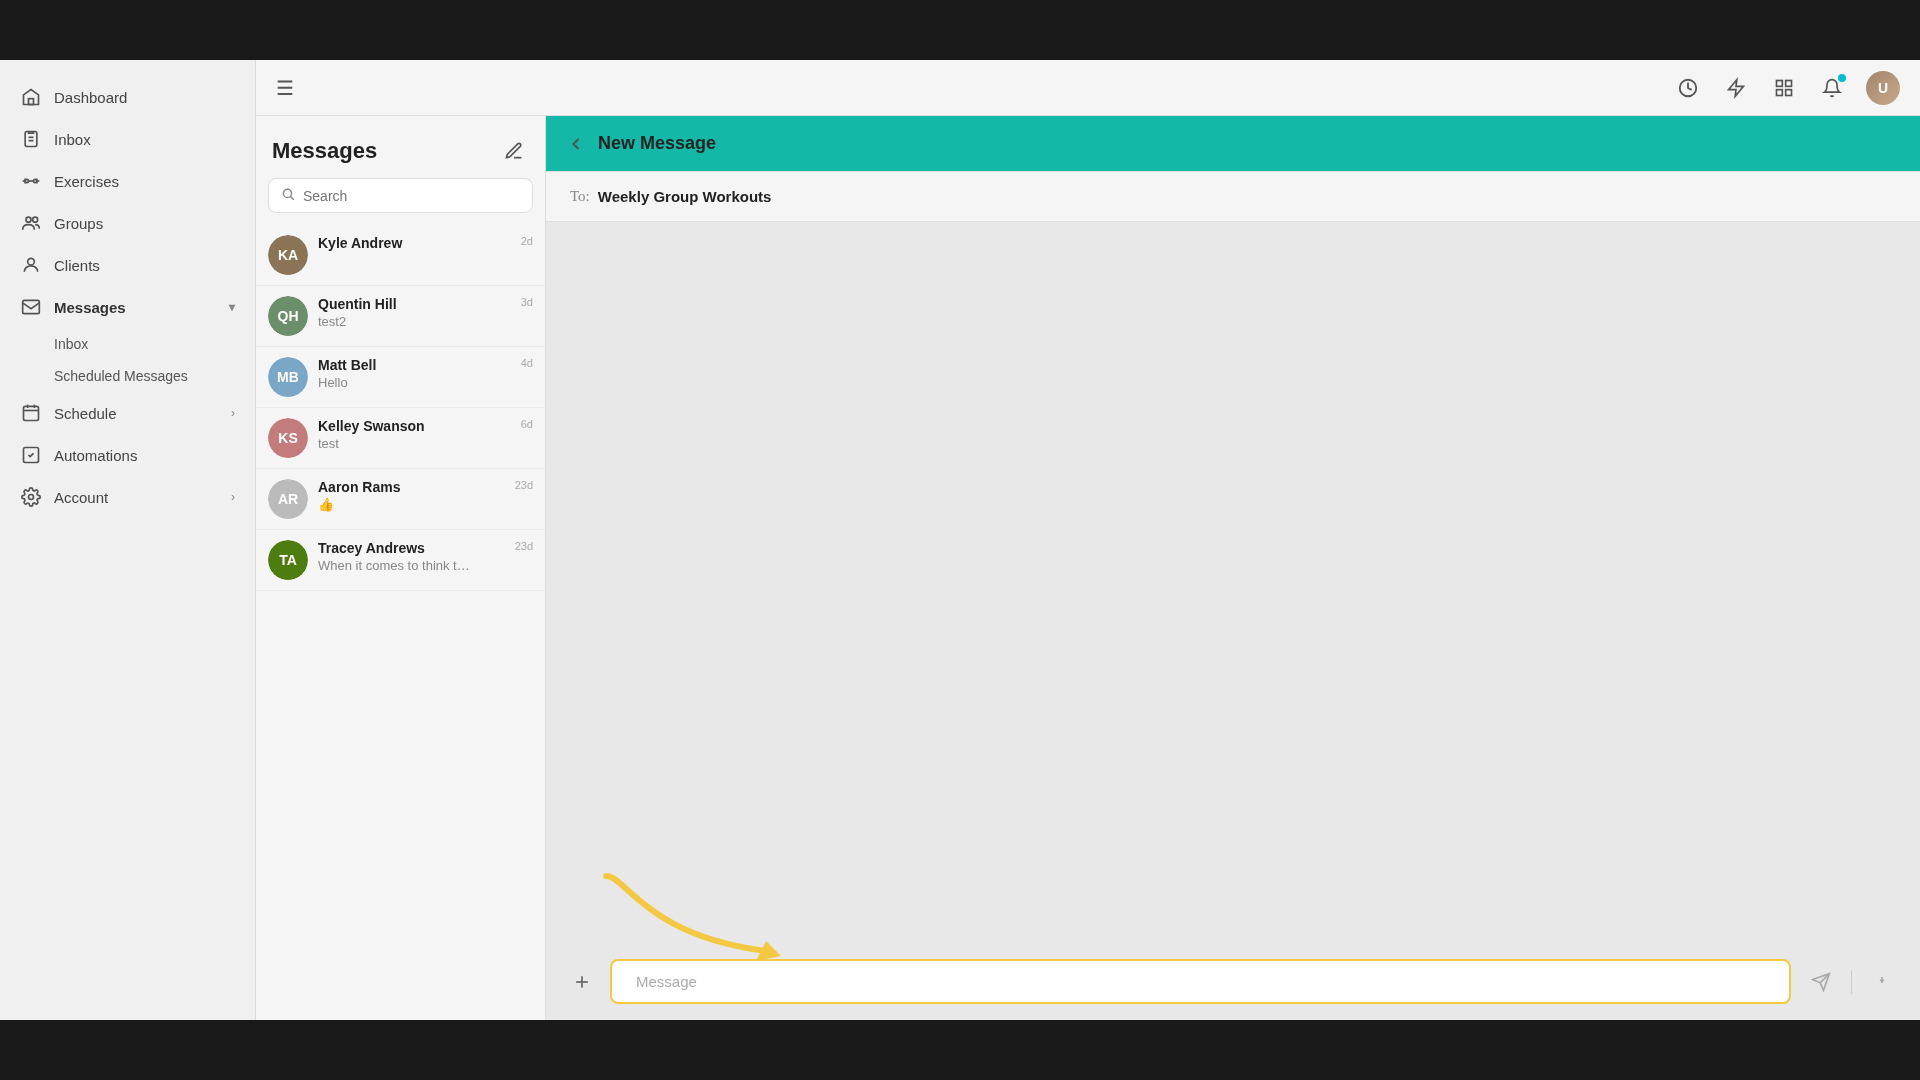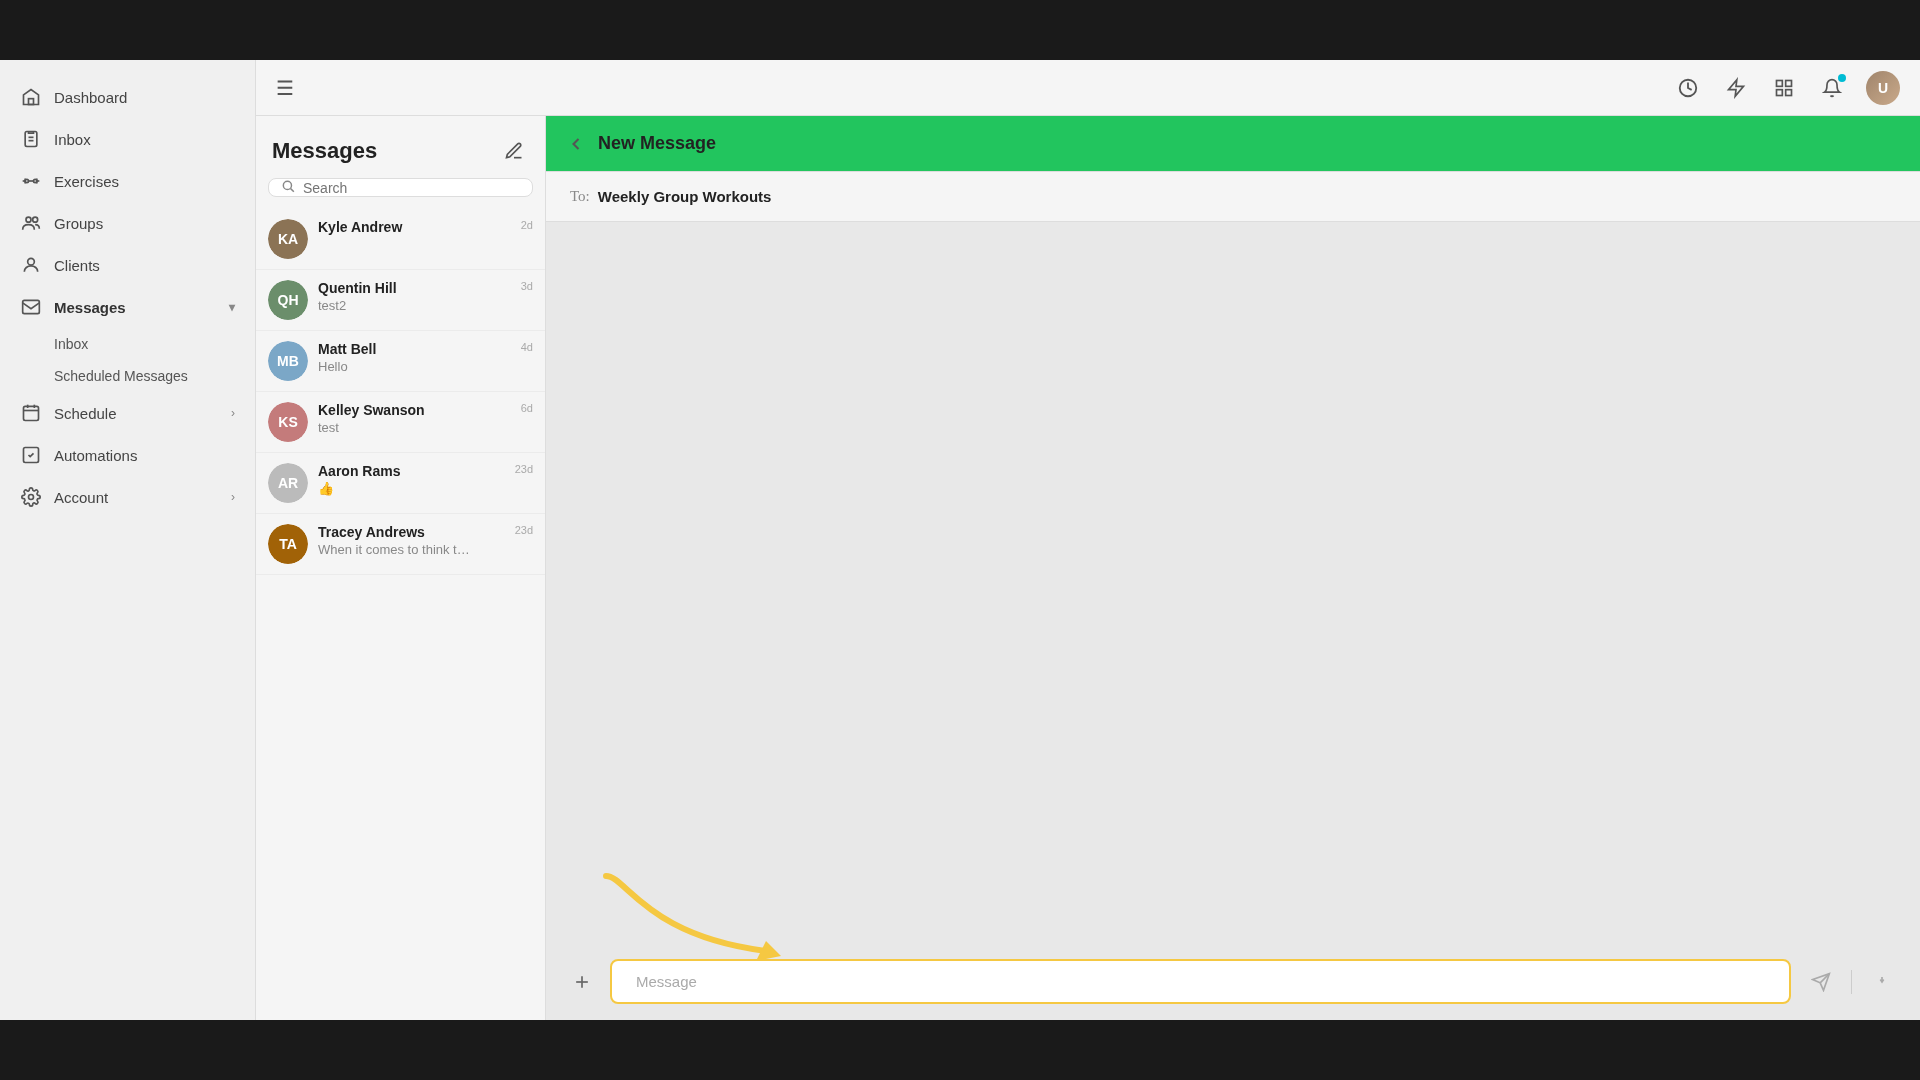--- a/index.html
+++ b/index.html
@@ -194,21 +194,21 @@
       font-size: 16px;
     }
 
     .search-bar {
       margin: 0 12px 12px;
       display: flex;
       align-items: center;
       background: white;
       border: 1px solid #ddd;
       border-radius: 8px;
-      padding: 0 12px;
+      padding: 8px 12px;
       gap: 8px;
     }
 
     .search-bar input {
       border: none;
       outline: none;
       background: transparent;
       font-size: 14px;
       color: #555;
       width: 100%;
@@ -312,21 +312,21 @@
       flex-direction: column;
       background: #e8e8e8;
       position: relative;
     }
 
     .compose-header {
       height: 56px;
       display: flex;
       align-items: center;
       padding: 0 20px;
-      background: #22c55e;
+      background: #14b8a6;
       border-bottom: 1px solid #ddd;
       gap: 12px;
     }
 
     .back-btn {
       cursor: pointer;
       color: #555;
       font-size: 18px;
       display: flex;
       align-items: center;
@@ -681,21 +681,21 @@
             </div>
             <div class="msg-content">
               <div class="msg-name">Aaron Rams</div>
               <div class="msg-preview">👍</div>
             </div>
             <div class="msg-time">23d</div>
           </div>
 
           <div class="message-item">
             <div class="msg-avatar">
-              <div class="avatar-circle" style="background: #a16207;">TA</div>
+              <div class="avatar-circle" style="background: #4d7c0f;">TA</div>
             </div>
             <div class="msg-content">
               <div class="msg-name">Tracey Andrews</div>
               <div class="msg-preview">When it comes to think thr...</div>
             </div>
             <div class="msg-time">23d</div>
           </div>
         </div>
       </div>
 

